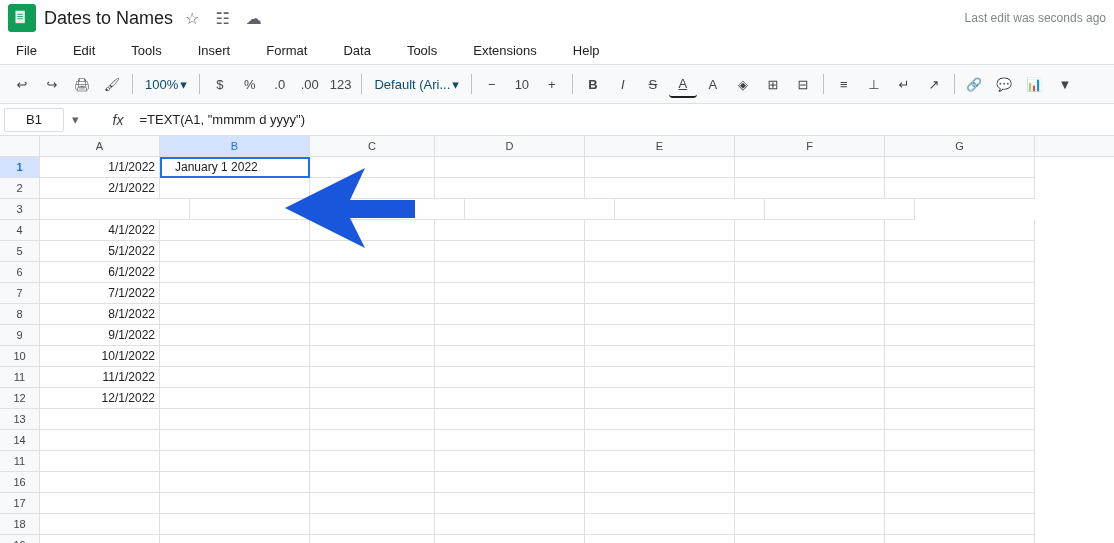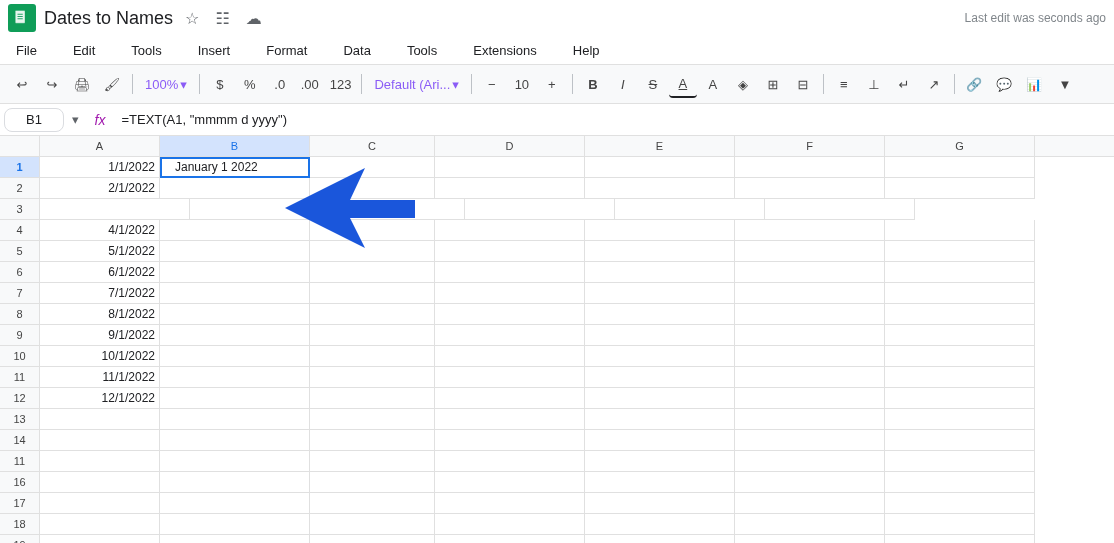--- a/index.html
+++ b/index.html
@@ -34,30 +34,30 @@
       background: #f8f9fa; border-top: 1px solid #e0e0e0; border-bottom: 1px solid #e0e0e0;
     }
     .toolbar-btn {
       display: flex; align-items: center; justify-content: center;
       min-width: 28px; height: 28px; border-radius: 4px; cursor: pointer;
       color: #444; font-size: 13px; padding: 0 4px;
     }
     .toolbar-separator { width: 1px; height: 20px; background: #bdc1c6; margin: 0 4px; }
     .toolbar-dropdown {
       display: flex; align-items: center; gap: 2px; padding: 2px 6px;
-      border-radius: 4px; cursor: pointer; font-size: 13px; color: #8b5cf6;
+      border-radius: 4px; cursor: pointer; font-size: 13px; color: #0c4a6e;
     }
 
     
     #formula-bar {
       display: flex; align-items: center; height: 32px; border-bottom: 1px solid #e0e0e0;
       background: #fff; padding: 0 4px; gap: 4px;
     }
     #cell-ref {
-      width: 60px; height: 24px; border: 1px solid #dadce0; border-radius: 8px;
+      width: 60px; height: 24px; border: 1px solid #dadce0; border-radius: 2px;
       text-align: center; font-size: 13px; color: #202124; display: flex; align-items: center; justify-content: center;
     }
     #formula-icon { color: #5f6368; font-size: 13px; padding: 0 6px; font-style: italic; font-weight: bold; }
     #formula-content {
       flex: 1; font-size: 13px; color: #202124; padding: 2px 4px;
     }
 
     
     #sheet-container { overflow: hidden; position: relative; }
     #grid-area { display: flex; flex-direction: column; }
@@ -191,21 +191,21 @@
   <div class="toolbar-separator"></div>
   <div class="toolbar-btn">🔗</div>
   <div class="toolbar-btn">💬</div>
   <div class="toolbar-btn">📊</div>
   <div class="toolbar-btn">▼</div>
 </div>
 
 <div id="formula-bar">
   <div id="cell-ref">B1</div>
   <span style="color:#5f6368; font-size:13px; padding: 0 4px;">▾</span>
-  <span id="formula-icon" style="color:#a21caf; font-weight:normal; font-style:italic; font-size:14px; padding:0 8px;">fx</span>
+  <span id="formula-icon" style="color:#404040; font-weight:normal; font-style:italic; font-size:14px; padding:0 8px;margin-left:18px;">fx</span>
   <span id="formula-content">=TEXT(A1, "mmmm d yyyy")</span>
 </div>
 
 <div id="sheet-container" style="position:relative;">
   <div id="grid-area">
 
     <div id="col-header-row">
       <div class="row-num-header"></div>
       <div class="col-header" style="width:120px;">A</div>
       <div class="col-header selected" style="width:150px;">B</div>

